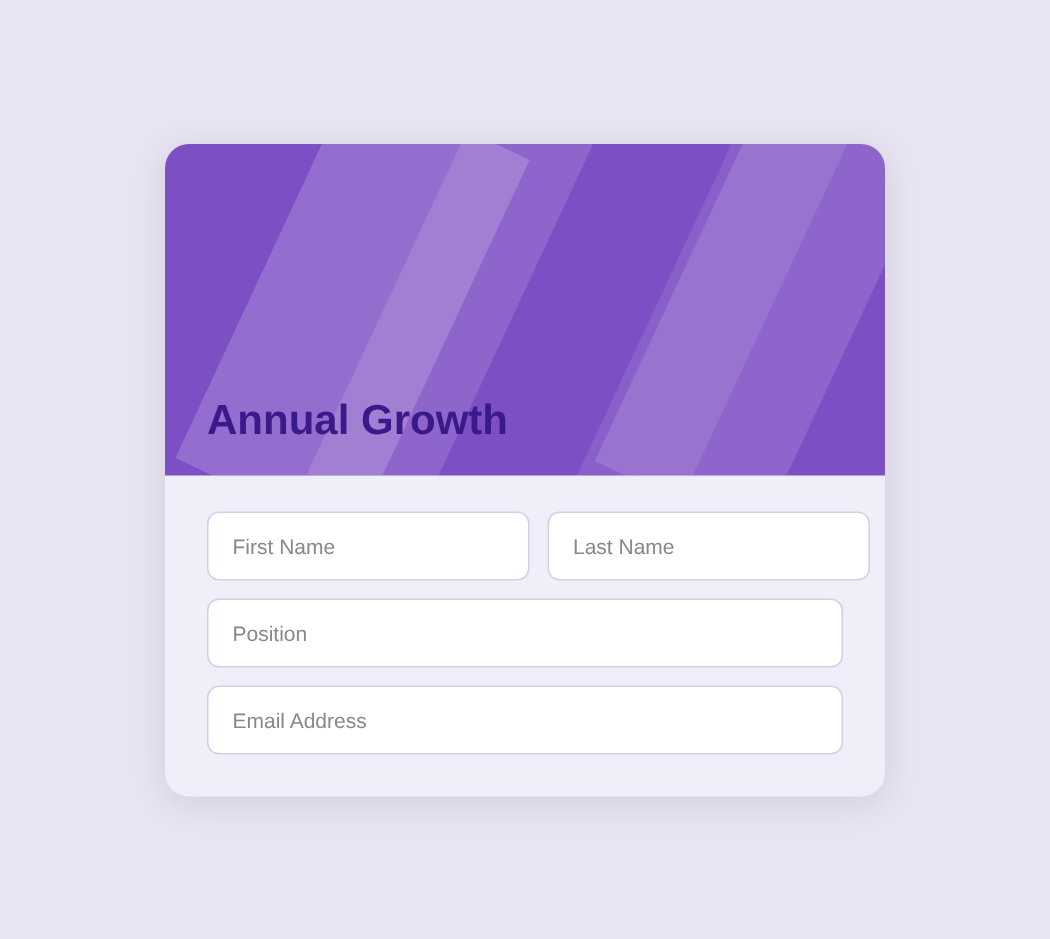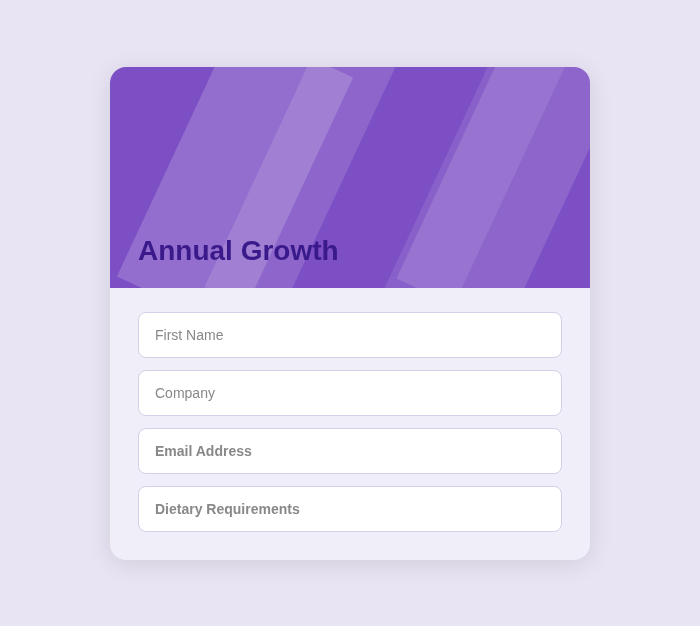--- a/index.html
+++ b/index.html
@@ -114,21 +114,20 @@
 
     .form-field-full {
       width: 100%;
       background: #ffffff;
       border: 1.5px solid #d4cfe8;
       border-radius: 8px;
       padding: 14px 16px;
       font-size: 14px;
       color: #ef4444;
       outline: none;
-      font-weight: bold;
     }
 
     .form-field-full::placeholder {
       color: #888;
     }
   </style>
 </head>
 <body>
 
 <div class="card">
@@ -138,25 +137,25 @@
     <div class="stripe-3"></div>
     <div class="stripe-4"></div>
     <div class="header-title">
       <span>Annual Growth</span><br>
     </div>
   </div>
 
   <div class="card-body">
     <div class="form-row">
       <input class="form-field" type="text" placeholder="First Name" style="">
+      <input class="form-field" type="text" placeholder="Last Name" style="">
     </div>
 
     <div class="form-row">
-      <input class="form-field" type="text" placeholder="Company" style="">
+      <input class="form-field" type="text" placeholder="Position" style="">
     </div>
 
 
     <input class="form-field-full" type="email" placeholder="Email Address" style="">
 
 
-    <input class="form-field-full" type="text" placeholder="Dietary Requirements" style="">
   </div>
 </div>
 
 </body></html>

